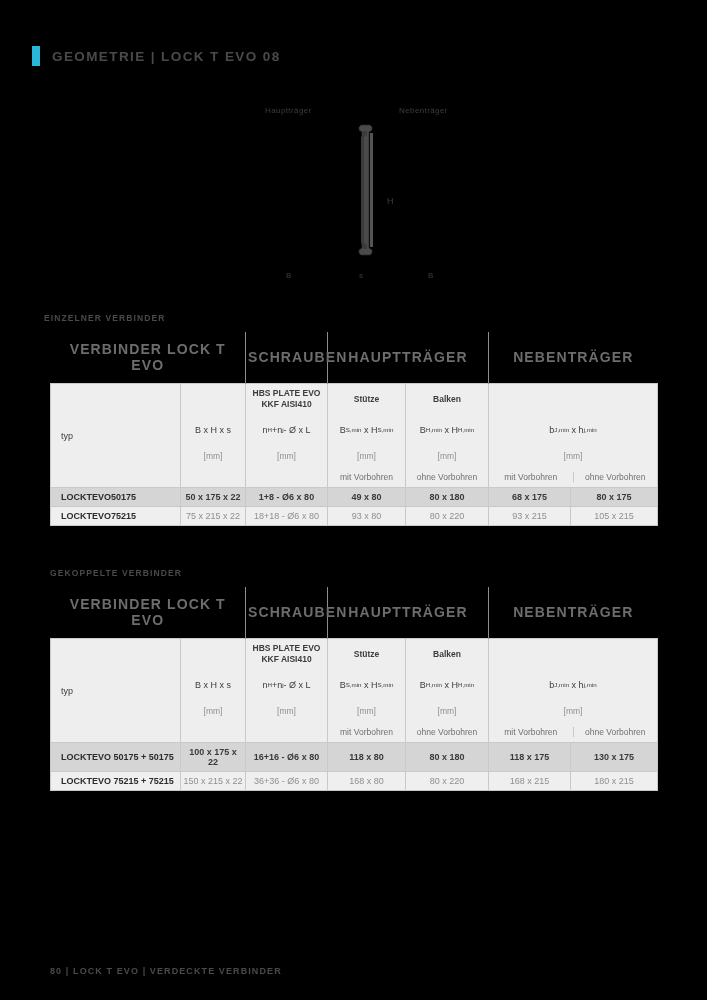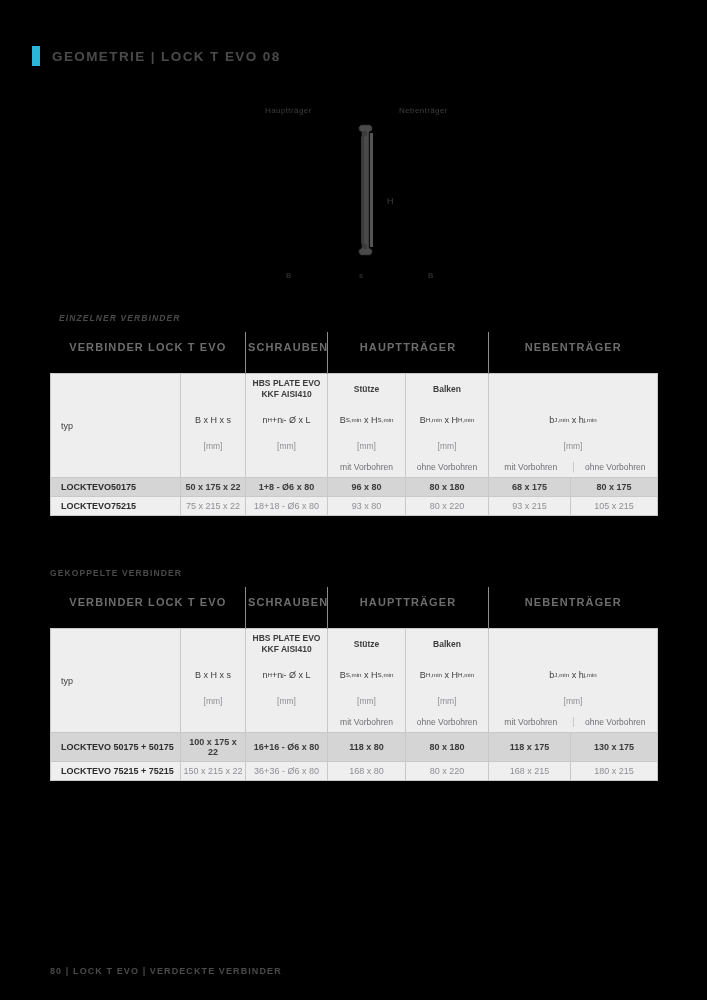--- a/index.html
+++ b/index.html
@@ -52,37 +52,37 @@
   }
 
   
   .section-cap{
     position:absolute;
     color:#4a4a4a;
     font-size:8.5px;
     font-weight:bold;
     letter-spacing:1.1px;
   }
-  #cap1{ left:59px; top:313px;font-style:italic; }
+  #cap1{ left:44px; top:313px; }
   #cap2{ left:50px; top:568px; }
 
   
   .tbl-wrap{ position:absolute; left:50px; width:607px; }
   #tbl1{ top:332px; }
   #tbl2{ top:587px; }
 
   table{ border-collapse:collapse; width:607px; table-layout:fixed; }
 
   
   .grp th{
     color:#6d6d6d;
-    font-size:11px;
+    font-size:14px;
     font-weight:bold;
     letter-spacing:1.1px;
-    padding:9px 2px 20px;
+    padding:9px 2px 10px;
     text-align:center;
     background:#000;
     border:none;
   }
   .grp th.sep{ border-left:1px solid #8c8c8c; }
 
   
   .sub td{
     background:#eeeeee;
     border:1px solid #c9c9c9;
@@ -262,21 +262,21 @@
               <div>ohne Vorbohren</div>
             </div>
           </div>
         </td>
       </tr>
 
       <tr class="drow dark">
         <td class="namecell">LOCKTEVO50175</td>
         <td>50 x 175 x 22</td>
         <td>1+8 - Ø6 x 80</td>
-        <td>96 x 80</td>
+        <td>49 x 80</td>
         <td>80 x 180</td>
         <td>68 x 175</td>
         <td>80 x 175</td>
       </tr>
 
       <tr class="drow light">
         <td class="namecell">LOCKTEVO75215</td>
         <td>75 x 215 x 22</td>
         <td>18+18 - Ø6 x 80</td>
         <td>93 x 80</td>

